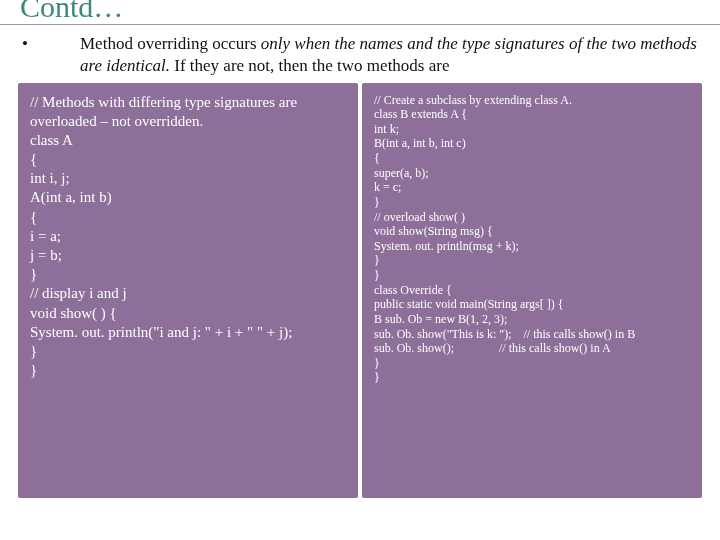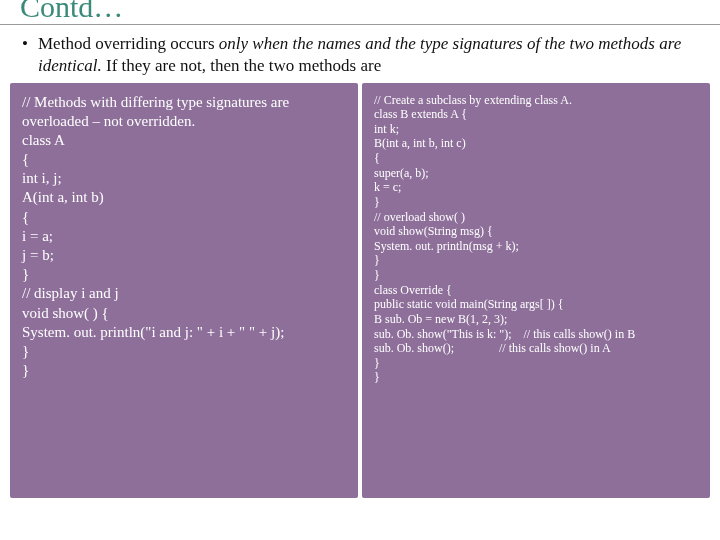--- a/index.html
+++ b/index.html
@@ -33,27 +33,28 @@
   }
   .bullet {
     display: flex;
   }
   .bullet-dot {
     flex: 0 0 auto;
     width: 16px;
   }
   .bullet-text {
     flex: 1;
+    margin-left: 42px;
   }
   .bullet-text .ital { font-style: italic; }
 
   .code-panels {
     display: flex;
     gap: 4px;
-    padding: 0 10px;
+    padding: 0 18px;
     height: 415px;
   }
   .panel {
     flex: 1;
     background: #8d6f9a;
     color: #fff;
     font-family: Georgia, serif;
     font-size: 15px;
     line-height: 1.28;
     padding: 10px 12px 8px 12px;

